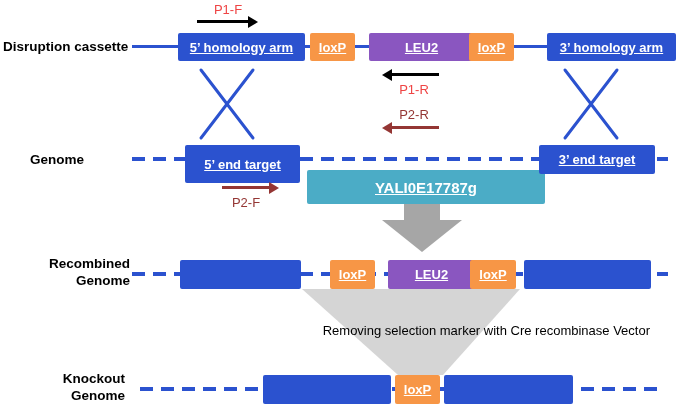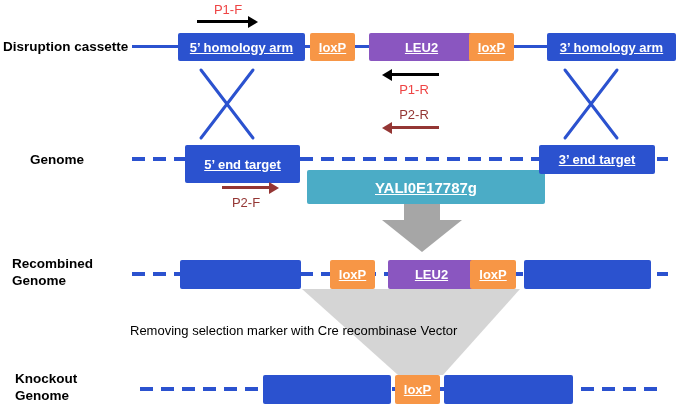--- a/index.html
+++ b/index.html
@@ -23,21 +23,21 @@
     text-decoration:underline;
   }
   .c-blue{background:var(--blue);}
   .c-orange{background:var(--orange);}
   .c-purple{background:var(--purple);margin-left:9px;}
   .c-teal{background:var(--teal);}
   .row-label{
     position:absolute;color:#000;font-weight:bold;font-size:13.5px;
     line-height:1.25;z-index:4;
   }
-  .center{text-align:left;}
+  .center{text-align:right;}
   .sline{position:absolute;height:3px;background:var(--blue);z-index:1;}
   .dline{
     position:absolute;height:4px;z-index:1;
     background:repeating-linear-gradient(90deg,var(--blue) 0 13px,transparent 13px 21px);
   }
   .arrow{position:absolute;height:3px;background:currentColor;z-index:5;}
   .arrow.right::after{
     content:"";position:absolute;right:-9px;top:50%;transform:translateY(-50%);
     border-top:6px solid transparent;border-bottom:6px solid transparent;
     border-left:10px solid currentColor;

